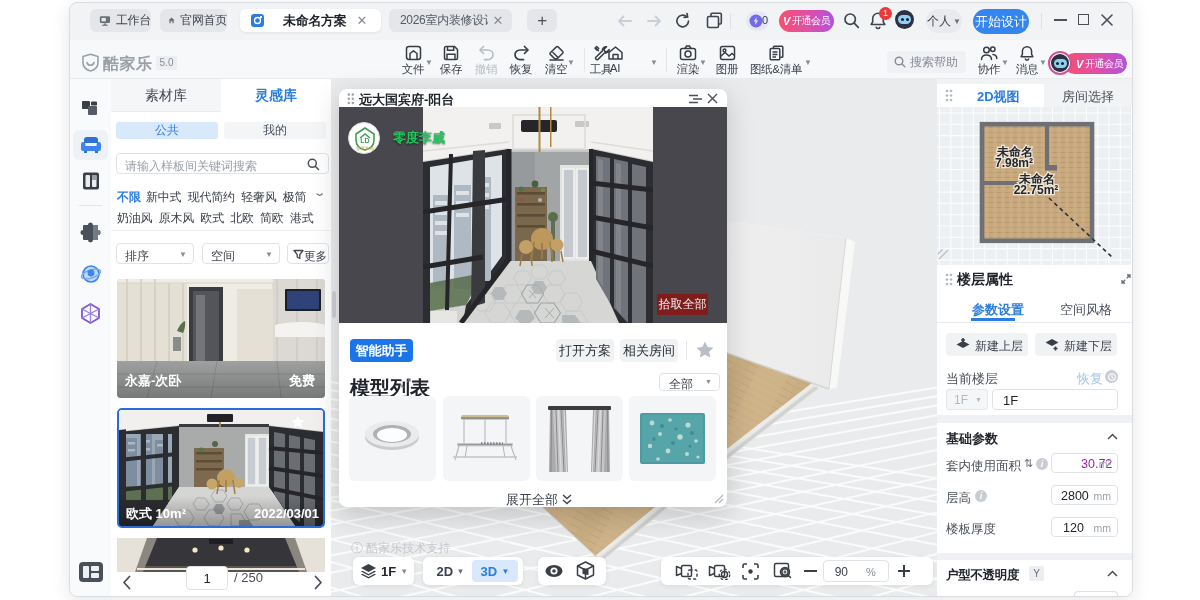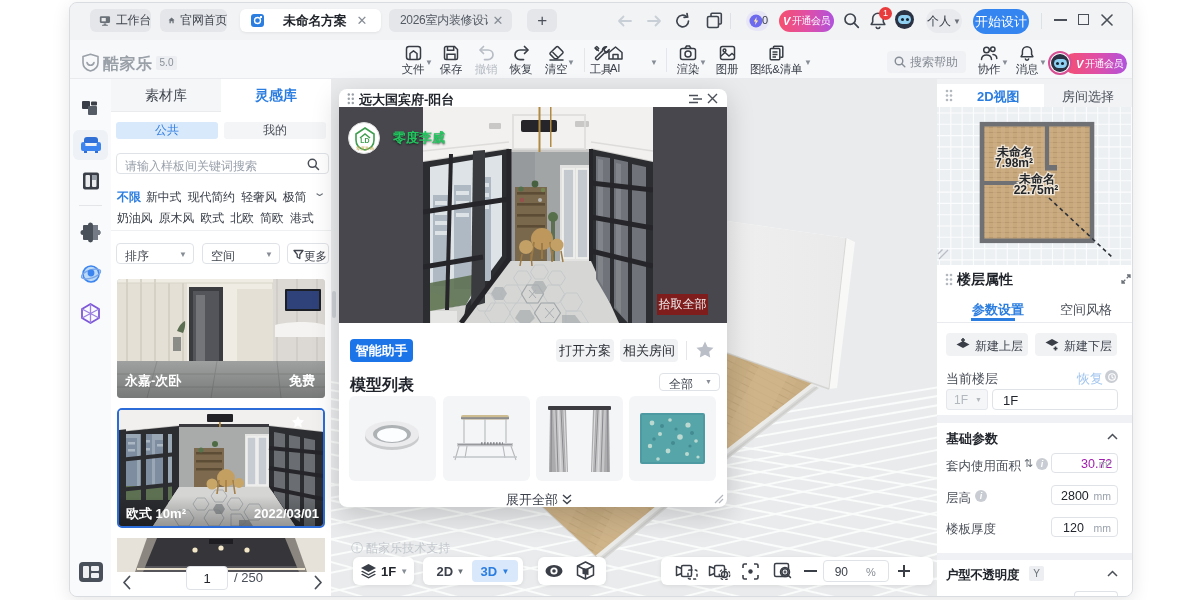--- a/index.html
+++ b/index.html
@@ -850,21 +850,21 @@
       <b class="abs" style="left:54px;top:22px;font-size:13px;color:#22c55e;text-shadow:0 1px 2px rgba(0,0,0,.6);">零度李威</b>
       <div class="abs" style="left:318px;top:187px;width:51px;height:21px;background:#7f1d1d;color:#f0f0f0;font-size:12px;text-align:center;line-height:21px;">拾取全部</div>
     </div>
     <div class="abs" style="left:11px;top:250px;width:63px;height:23px;background:#1b74e8;border-radius:4px;color:#fff;font-size:13px;font-weight:bold;text-align:center;line-height:23px;">智能助手</div>
     <div class="abs" style="left:217px;top:250px;width:58px;height:23px;background:#f1f2f4;border-radius:4px;color:#2a2e34;font-size:13px;text-align:center;line-height:23px;">打开方案</div>
     <div class="abs" style="left:281px;top:250px;width:58px;height:23px;background:#f1f2f4;border-radius:4px;color:#2a2e34;font-size:13px;text-align:center;line-height:23px;">相关房间</div>
     <div class="abs" style="left:347px;top:252px;width:1px;height:19px;background:#e4e6e9;"></div>
     <svg class="abs" style="left:356px;top:251px;" width="20" height="20" viewBox="0 0 20 20">
         <path d="M10 1.5l2.6 5.4l5.9.8l-4.3 4.1l1 5.8L10 14.8l-5.2 2.8l1-5.8L1.5 7.7l5.9-.8z" fill="#b9bec7"></path>
       </svg>
-    <b class="abs" style="left:11px;top:286px;font-size:16px;color:#21252b;">模型列表</b>
+    <b class="abs" style="left:11px;top:286px;font-size:20px;color:#21252b;">模型列表</b>
     <svg class="abs" style="left:62px;top:289px;" width="10" height="10" viewBox="0 0 10 10" stroke="#6a7078" stroke-width="1.2" fill="none">
         <path d="M6.5 1H9v2.5M9 1L6 4M1 6.5V9h2.5"></path>
       </svg>
     <div class="ibox" style="left:320px;top:284px;width:61px;height:18px;">
         <span class="abs" style="left:9px;top:2px;font-size:12px;color:#3c414b;">全部</span>
         <span class="abs" style="right:7px;top:4px;font-size:7px;color:#878d96;">▼</span>
       </div>
     <div class="abs" style="left:10px;top:307px;width:87px;height:85px;background:#f4f5f7;border-radius:6px;">
       <svg class="abs" style="left:13px;top:23px;" width="60" height="36" viewBox="0 0 60 36">
           <ellipse cx="30" cy="18" rx="27" ry="13" fill="#c9cbcd"></ellipse>

